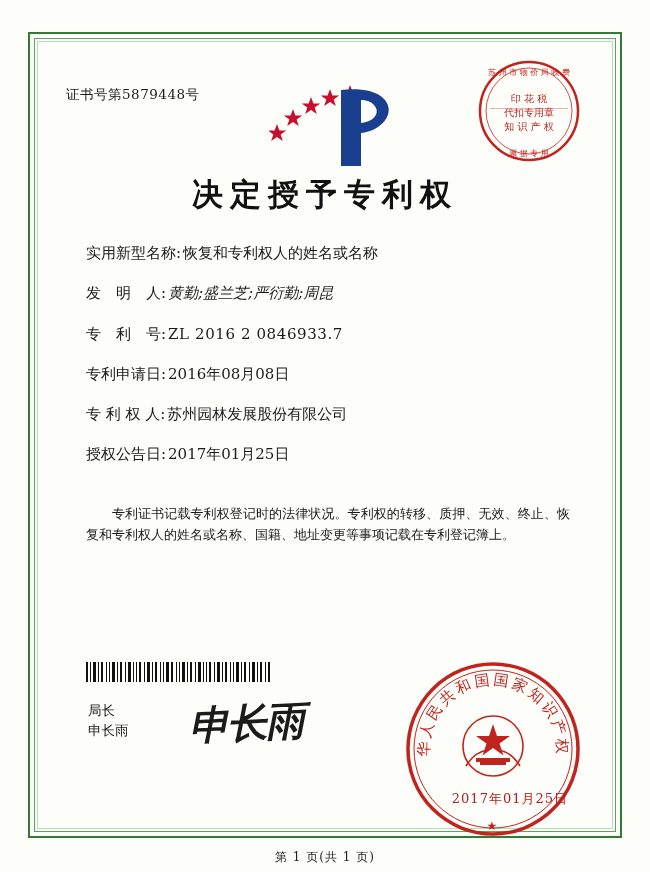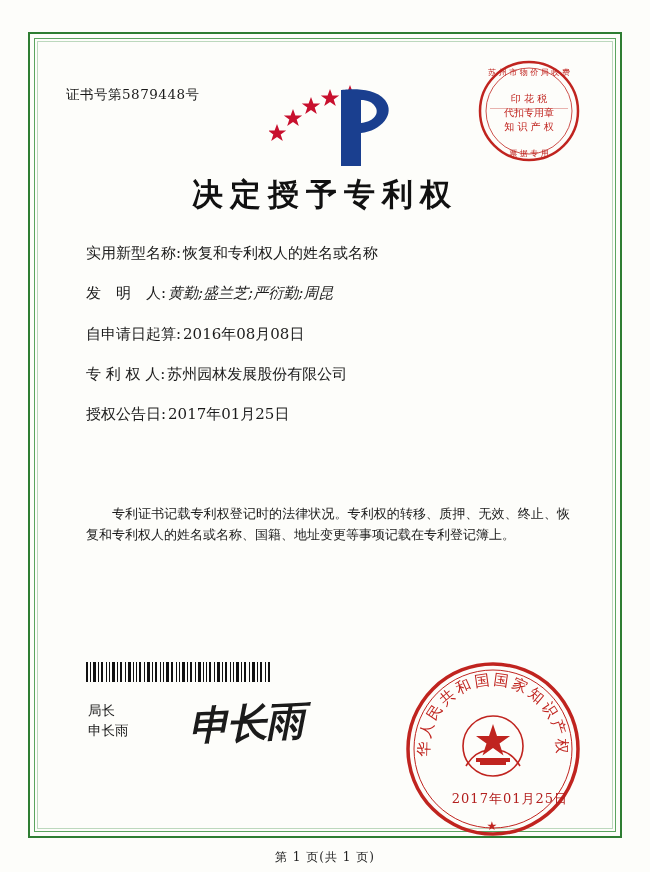--- a/index.html
+++ b/index.html
@@ -239,21 +239,25 @@
     <div class="fields">
       <div class="field-row">
         <span class="field-label">实用新型名称:</span>
         <span class="field-value">恢复和专利权人的姓名或名称</span>
       </div>
       <div class="field-row">
         <span class="field-label">发　明　人:</span>
         <span class="field-value italic">黄勤;盛兰芝;严衍勤;周昆</span>
       </div>
       <div class="field-row">
-        <span class="field-label">自申请日起算:</span>
+        <span class="field-label">专　利　号:</span>
+        <span class="field-value wide">ZL 2016 2 0846933.7</span>
+      </div>
+      <div class="field-row">
+        <span class="field-label">专利申请日:</span>
         <span class="field-value">2016年08月08日</span>
       </div>
       <div class="field-row">
         <span class="field-label">专 利 权 人:</span>
         <span class="field-value">苏州园林发展股份有限公司</span>
       </div>
       <div class="field-row">
         <span class="field-label">授权公告日:</span>
         <span class="field-value">2017年01月25日</span>
       </div>

